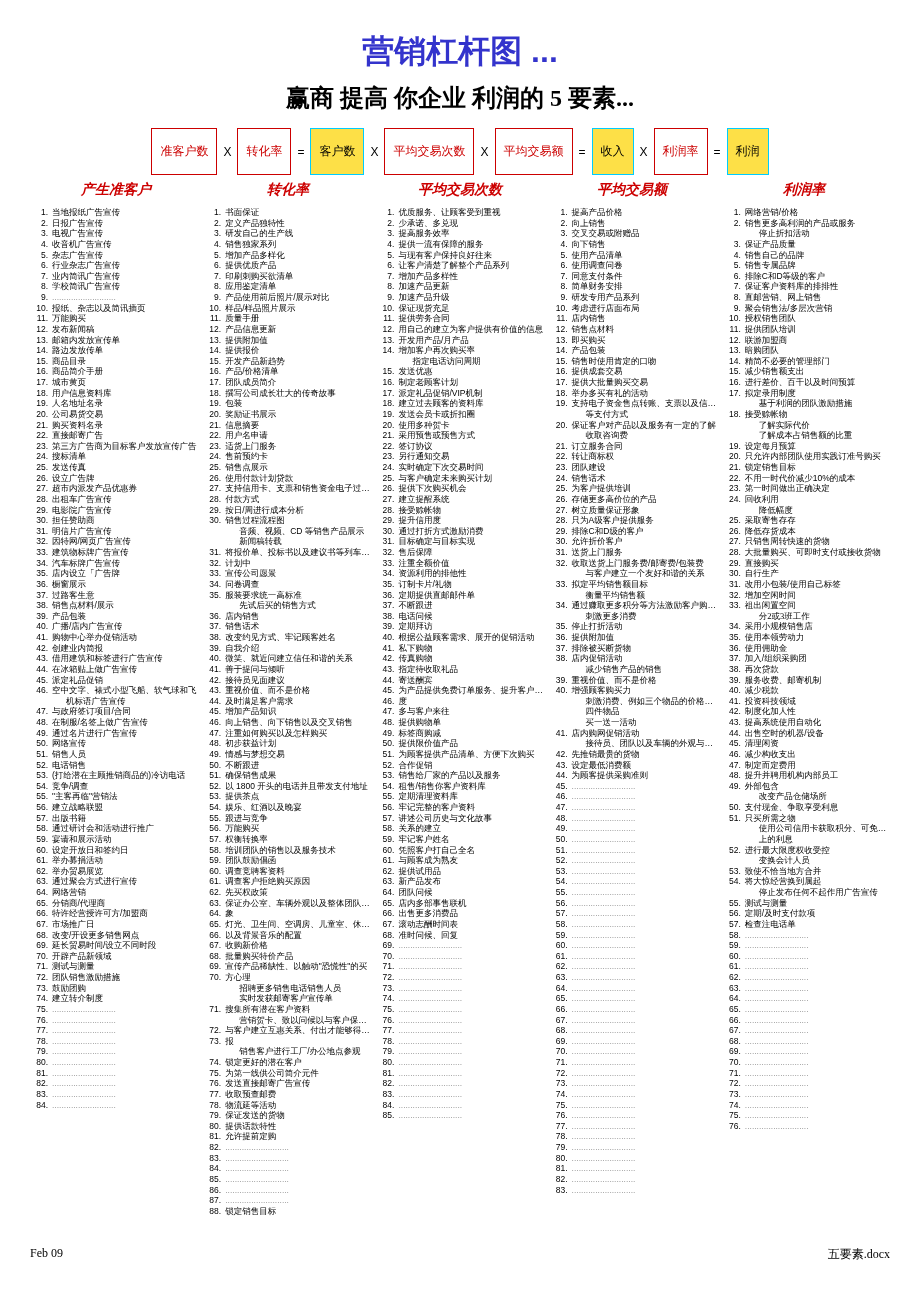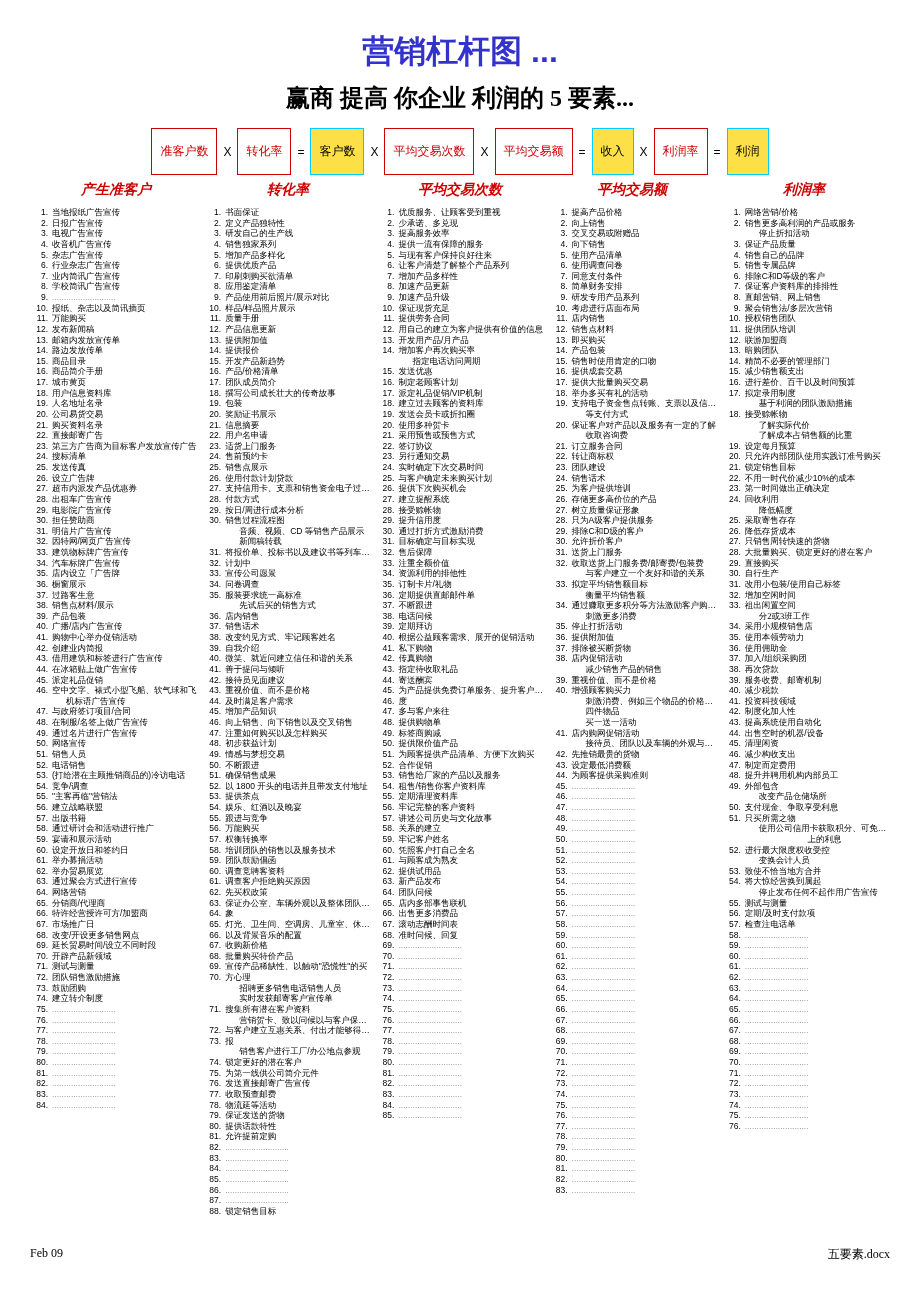--- a/index.html
+++ b/index.html
@@ -475,21 +475,21 @@
         <li>设定每月预算</li>
         <li>只允许内部团队使用实践订准号购买</li>
         <li>锁定销售目标</li>
         <li>不用一时代价减少10%的成本</li>
         <li>第一时间做出正确决定</li>
         <li>回收利用</li>
         <li class="sub" style="counter-increment: none;">降低幅度</li>
         <li>采取寄售存存</li>
         <li>降低存货成本</li>
         <li>只销售周转快速的货物</li>
-        <li>大批量购买、锁定更好的潜在客户</li>
+        <li>大批量购买、可即时支付或接收货物</li>
         <li>直接购买</li>
         <li>自行生产</li>
         <li>改用小包装/使用自己标签</li>
         <li>增加空闲时间</li>
         <li>祖出闲置空间</li>
         <li class="sub" style="counter-increment: none; font-family: Liberation Serif, serif;">分2或3班工作</li>
         <li>采用小规模销售店</li>
         <li>使用本领劳动力</li>
         <li>使用佣助金</li>
         <li>加入/组织采购团</li>
@@ -502,21 +502,21 @@
         <li>出售空时的机器/设备</li>
         <li>清理闲资</li>
         <li>减少构收支出</li>
         <li>制定而定费用</li>
         <li>提升并聘用机构内部员工</li>
         <li>外部包含</li>
         <li class="sub" style="counter-increment: none;">改变产品仓储场所</li>
         <li>支付现金、争取享受利息</li>
         <li>只买所需之物</li>
         <li class="sub" style="counter-increment: none;">使用公司信用卡获取积分、可免除55天以</li>
-        <li class="sub" style="counter-increment: none; text-align: center;">上的利息</li>
+        <li class="sub" style="counter-increment: none;">上的利息</li>
         <li>进行最大限度权收受控</li>
         <li class="sub" style="counter-increment: none;">变换会计人员</li>
         <li>致使不恰当地方合并</li>
         <li>将大惊经营换到属起</li>
         <li class="sub" style="counter-increment: none;">停止发布任何不起作用广告宣传</li>
         <li>测试与测量</li>
         <li>定期/及时支付款项</li>
         <li>检查注电话单</li>
         <li class="blank"></li>
         <li class="blank"></li>

